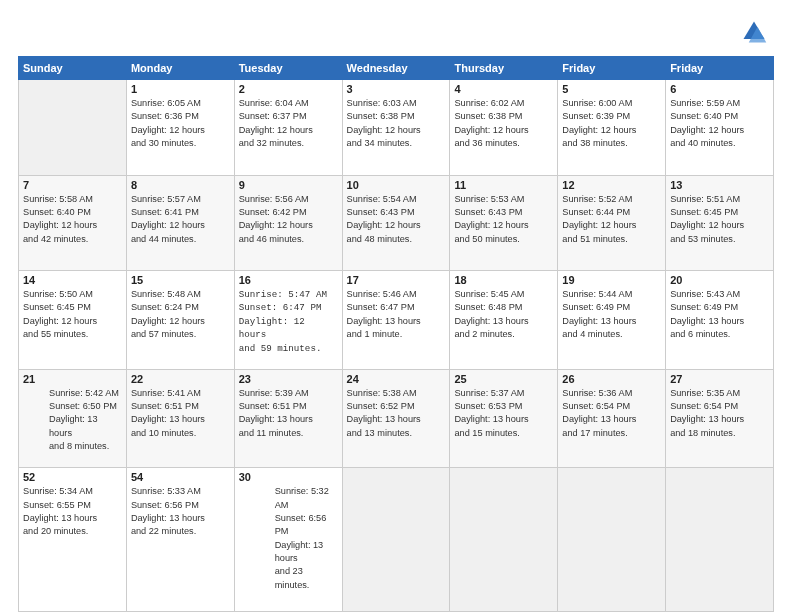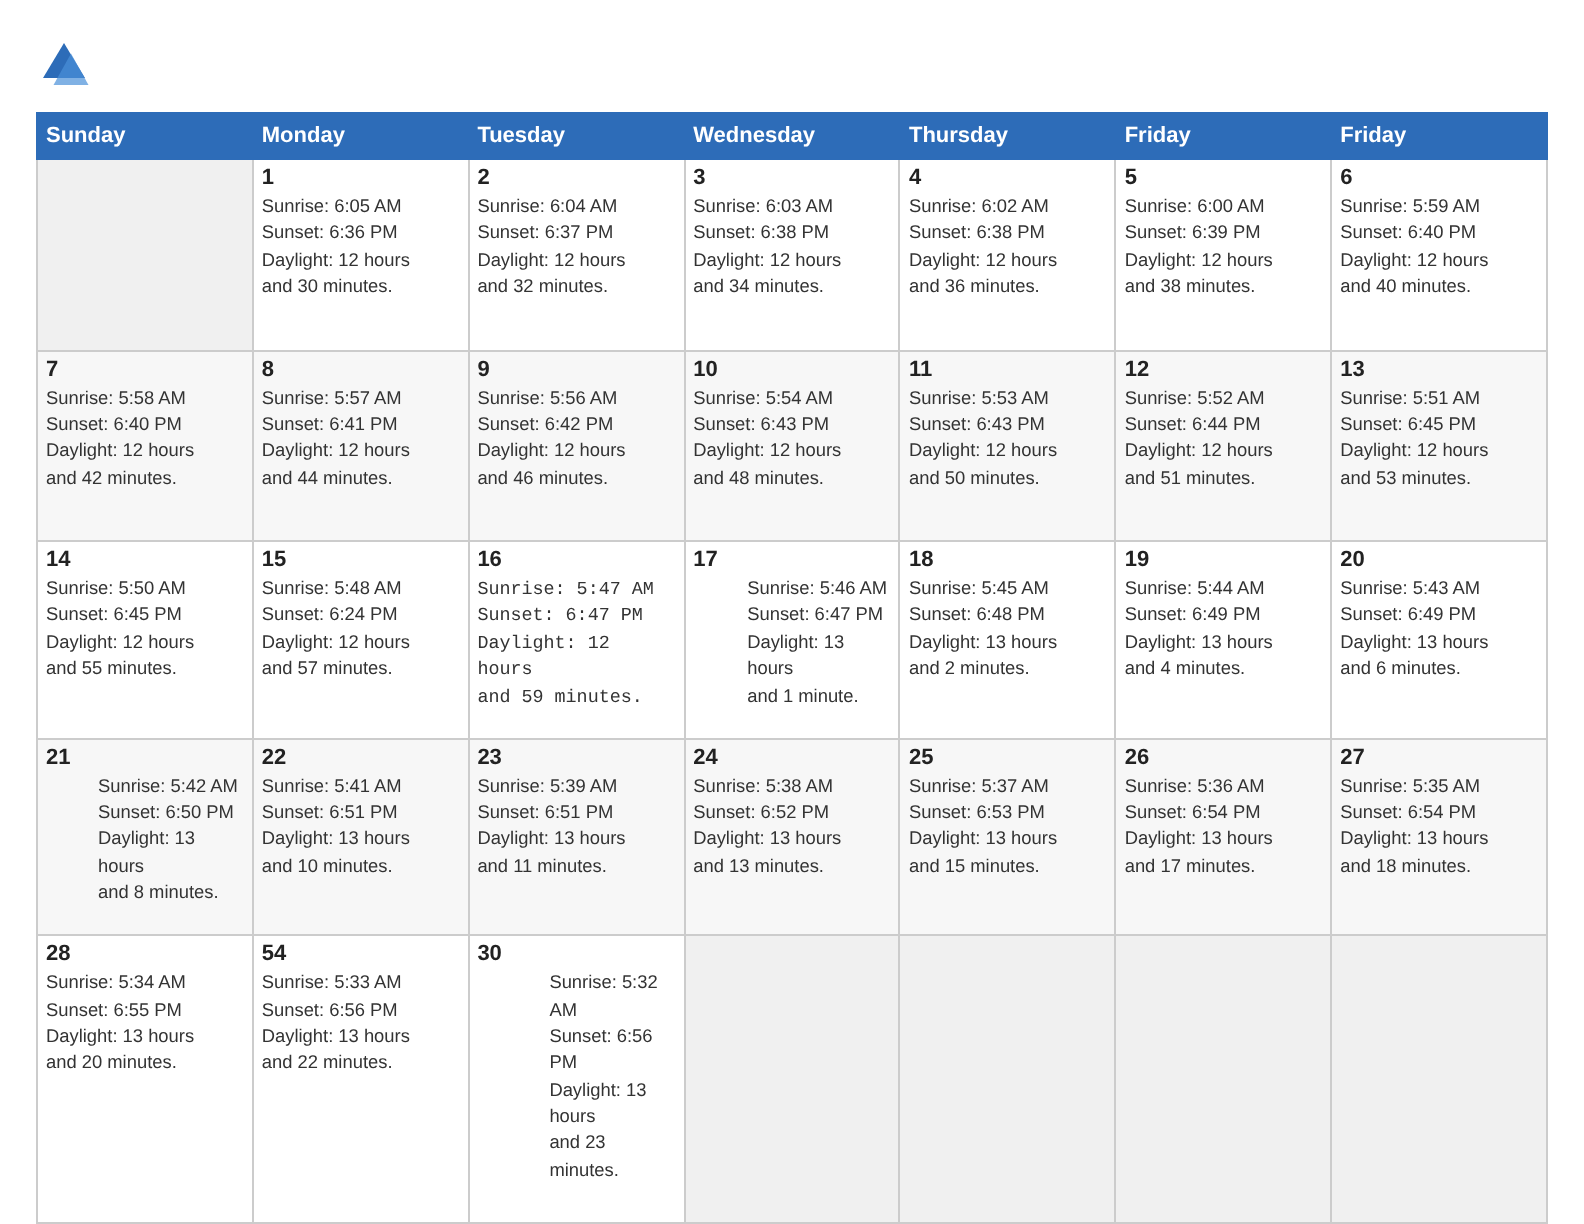--- a/index.html
+++ b/index.html
@@ -9,20 +9,21 @@
       font-family: Arial, sans-serif;
       background: #fff;
       overflow: hidden;
     }
     .page {
       width: 792px;
       height: 612px;
       padding: 18px 18px 0 18px;
       display: flex;
       flex-direction: column;
+      align-items: flex-end;
     }
     .header {
       display: flex;
       justify-content: space-between;
       align-items: flex-start;
       margin-bottom: 10px;
     }
     .logo {
       display: flex;
       align-items: center;
@@ -252,21 +253,21 @@
           </td>
           <td>
             <span class="day-num">16</span>
             <div class="day-info" style="white-space: pre-line; font-family: Liberation Mono, monospace;">Sunrise: 5:47 AM
 Sunset: 6:47 PM
 Daylight: 12 hours
 and 59 minutes.</div>
           </td>
           <td>
             <span class="day-num">17</span>
-            <div class="day-info" style="white-space: pre-line; margin-left: 27px;">Sunrise: 5:46 AM
+            <div class="day-info" style="white-space: pre-line;">Sunrise: 5:46 AM
 Sunset: 6:47 PM
 Daylight: 13 hours
 and 1 minute.</div>
           </td>
           <td>
             <span class="day-num">18</span>
             <div class="day-info" style="white-space: pre-line;">Sunrise: 5:45 AM
 Sunset: 6:48 PM
 Daylight: 13 hours
 and 2 minutes.</div>
@@ -332,21 +333,21 @@
           <td>
             <span class="day-num">27</span>
             <div class="day-info" style="white-space: pre-line;">Sunrise: 5:35 AM
 Sunset: 6:54 PM
 Daylight: 13 hours
 and 18 minutes.</div>
           </td>
         </tr>
         <tr class="last-row">
           <td>
-            <span class="day-num">28</span>
+            <span class="day-num">52</span>
             <div class="day-info" style="white-space: pre-line;">Sunrise: 5:34 AM
 Sunset: 6:55 PM
 Daylight: 13 hours
 and 20 minutes.</div>
           </td>
           <td>
             <span class="day-num">54</span>
             <div class="day-info" style="white-space: pre-line;">Sunrise: 5:33 AM
 Sunset: 6:56 PM
 Daylight: 13 hours

